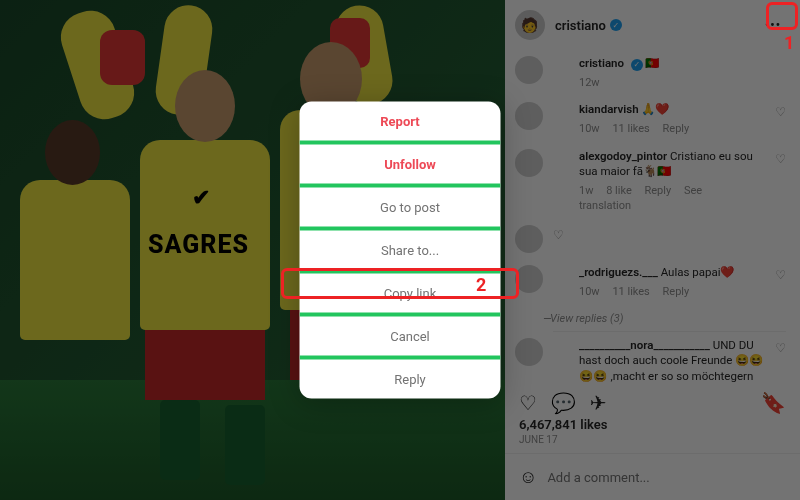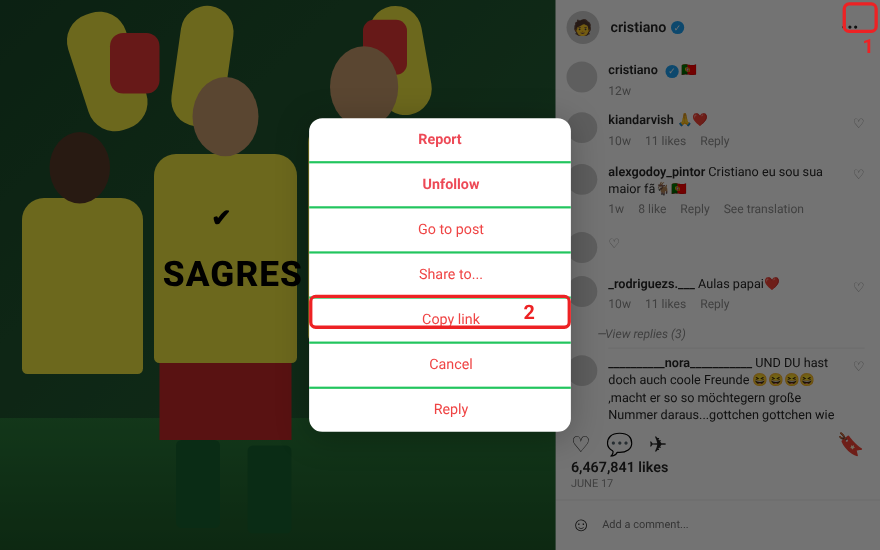--- a/index.html
+++ b/index.html
@@ -15,63 +15,63 @@
   .bib.b4 { left:380px; top:190px; width:120px; height:180px; }
   .head { position:absolute; background:#c79b6d; border-radius:50%; }
   .head.h1 { left:45px; top:120px; width:55px; height:65px; background:#5a3a28; }
   .head.h2 { left:175px; top:70px; width:60px; height:72px; }
   .head.h3 { left:300px; top:42px; width:62px; height:74px; }
   .head.h4 { left:410px; top:120px; width:60px; height:72px; }
   .arm { position:absolute; background:#f0e642; }
   .arm.a1 { left:70px; top:10px; width:55px; height:110px; border-radius:25px; transform:rotate(-18deg); }
   .arm.a2 { left:160px; top:5px; width:48px; height:110px; border-radius:25px; transform:rotate(8deg); }
   .arm.a3 { left:340px; top:5px; width:48px; height:100px; border-radius:25px; transform:rotate(-10deg); }
-  .sagres { position:absolute; left:148px; top:230px; font-weight:800; color:#000; font-size:32px; letter-spacing:1px; }
+  .sagres { position:absolute; left:148px; top:230px; font-weight:800; color:#000; font-size:25px; letter-spacing:1px; }
   .nike { position:absolute; left:192px; top:185px; font-size:22px; font-weight:900; }
   .shorts { position:absolute; background:#c62828; width:120px; height:70px; }
   .shorts.s2 { left:145px; top:330px; }
   .shorts.s3 { left:290px; top:310px; }
   .sock { position:absolute; width:40px; height:80px; background:#18632f; border-radius:5px; }
   .sock.k1 { left:160px; top:400px; }
   .sock.k2 { left:225px; top:405px; }
   .glove { position:absolute; left:100px; top:30px; width:45px; height:55px; background:#e53935; border-radius:12px; }
   .glove2 { left:330px; top:18px; width:40px; height:50px; background:#e53935; border-radius:10px; position:absolute;}
   .stripes { position:absolute; right:45px; top:200px; width:18px; height:40px; background:repeating-linear-gradient(180deg,#333 0 4px,transparent 4px 8px); }
 
   .panel { flex: 1; display:flex; flex-direction:column; background:#fff; font-size:12px; color:#262626; }
   .header { display:flex; align-items:center; padding:10px 14px 10px 10px; }
   .avatar { width:30px; height:30px; border-radius:50%; background:#ccc; margin-right:10px; display:flex; align-items:center; justify-content:center; font-size:14px; }
   .username { font-weight:600; font-size:13px; }
   .verified { display:inline-flex; width:12px; height:12px; background:#1da1f2; border-radius:50%; margin-left:4px; align-items:center; justify-content:center; color:#fff; font-size:8px; }
   .more { margin-left:auto; width:26px; height:26px; display:flex; align-items:center; justify-content:center; cursor:pointer; font-weight:bold; letter-spacing:1px; }
   .comments { flex:1; overflow:hidden; padding:0 14px 0 10px; }
   .c-row { display:flex; gap:10px; padding:6px 0; position:relative; }
   .c-av { width:28px; height:28px; border-radius:50%; background:#d0d0d0; flex-shrink:0; }
-  .c-body { flex:1; line-height:1.35; font-size:11.5px; }
+  .c-body { flex:1; line-height:1.35; font-size:11.5px;margin-left:26px; }
   .c-body .u { font-weight:600; }
   .c-meta { color:#8e8e8e; font-size:11px; margin-top:4px; }
   .c-meta span { margin-right:10px; }
   .c-heart { color:#8e8e8e; font-size:12px; cursor:pointer; padding-top:3px; }
   .replies { color:#8e8e8e; font-size:11px; margin:6px 0 6px 28px; cursor:pointer;font-style:italic; }
   .replies::before { content:"—  "; letter-spacing:-2px; }
   .sep { border-top:1px solid #efefef; margin:6px 0 0 38px; }
 
   .actions { padding:8px 14px 2px; display:flex; align-items:center; gap:14px; font-size:20px; }
   .actions .spacer { flex:1; }
   .likes { padding:0 14px; font-weight:600; font-size:13px; }
   .date { padding:2px 14px 8px; color:#8e8e8e; font-size:10px; }
   .addc { border-top:1px solid #efefef; padding:12px 14px; display:flex; align-items:center; }
-  .addc input { flex:1; border:none; outline:none; font-size:10px; }
+  .addc input { flex:1; border:none; outline:none; font-size:13px; }
   .emoji { font-size:18px; cursor:pointer; margin-right:10px; color:#262626; }
 
   
   .dim { position:absolute; inset:0; background:rgba(0,0,0,0.55); }
-  .modal { position:absolute; left:50%; top:50%; transform:translate(-50%,-50%); width:238px; background:#fff; border-radius:12px; overflow:hidden; box-shadow:0 4px 30px rgba(0,0,0,.25);}
-  .m-item { text-align:center; padding:12px 0; font-size:13px; cursor:pointer; color:#ef4444; }
-  .m-item + .m-item { border-top:2px solid #22c55e;padding-left:20px; }
+  .modal { position:absolute; left:50%; top:50%; transform:translate(-50%,-50%); width:201px; background:#fff; border-radius:12px; overflow:hidden; box-shadow:0 4px 30px rgba(0,0,0,.25);}
+  .m-item { text-align:center; padding:12px 0; font-size:13px; cursor:pointer; color:#737373; }
+  .m-item + .m-item { border-top:4px solid #22c55e;padding-left:20px; }
   .m-item.danger { color:#ed4956; font-weight:700; }
 
   
   .anno { position:absolute; border:3px solid #ed2224; border-radius:6px; pointer-events:none; }
   .anno-label { position:absolute; color:#ed2224; font-weight:700; font-size:18px; pointer-events:none; }
   .ico { cursor:pointer; }
 </style>
 </head>
 <body>
 

